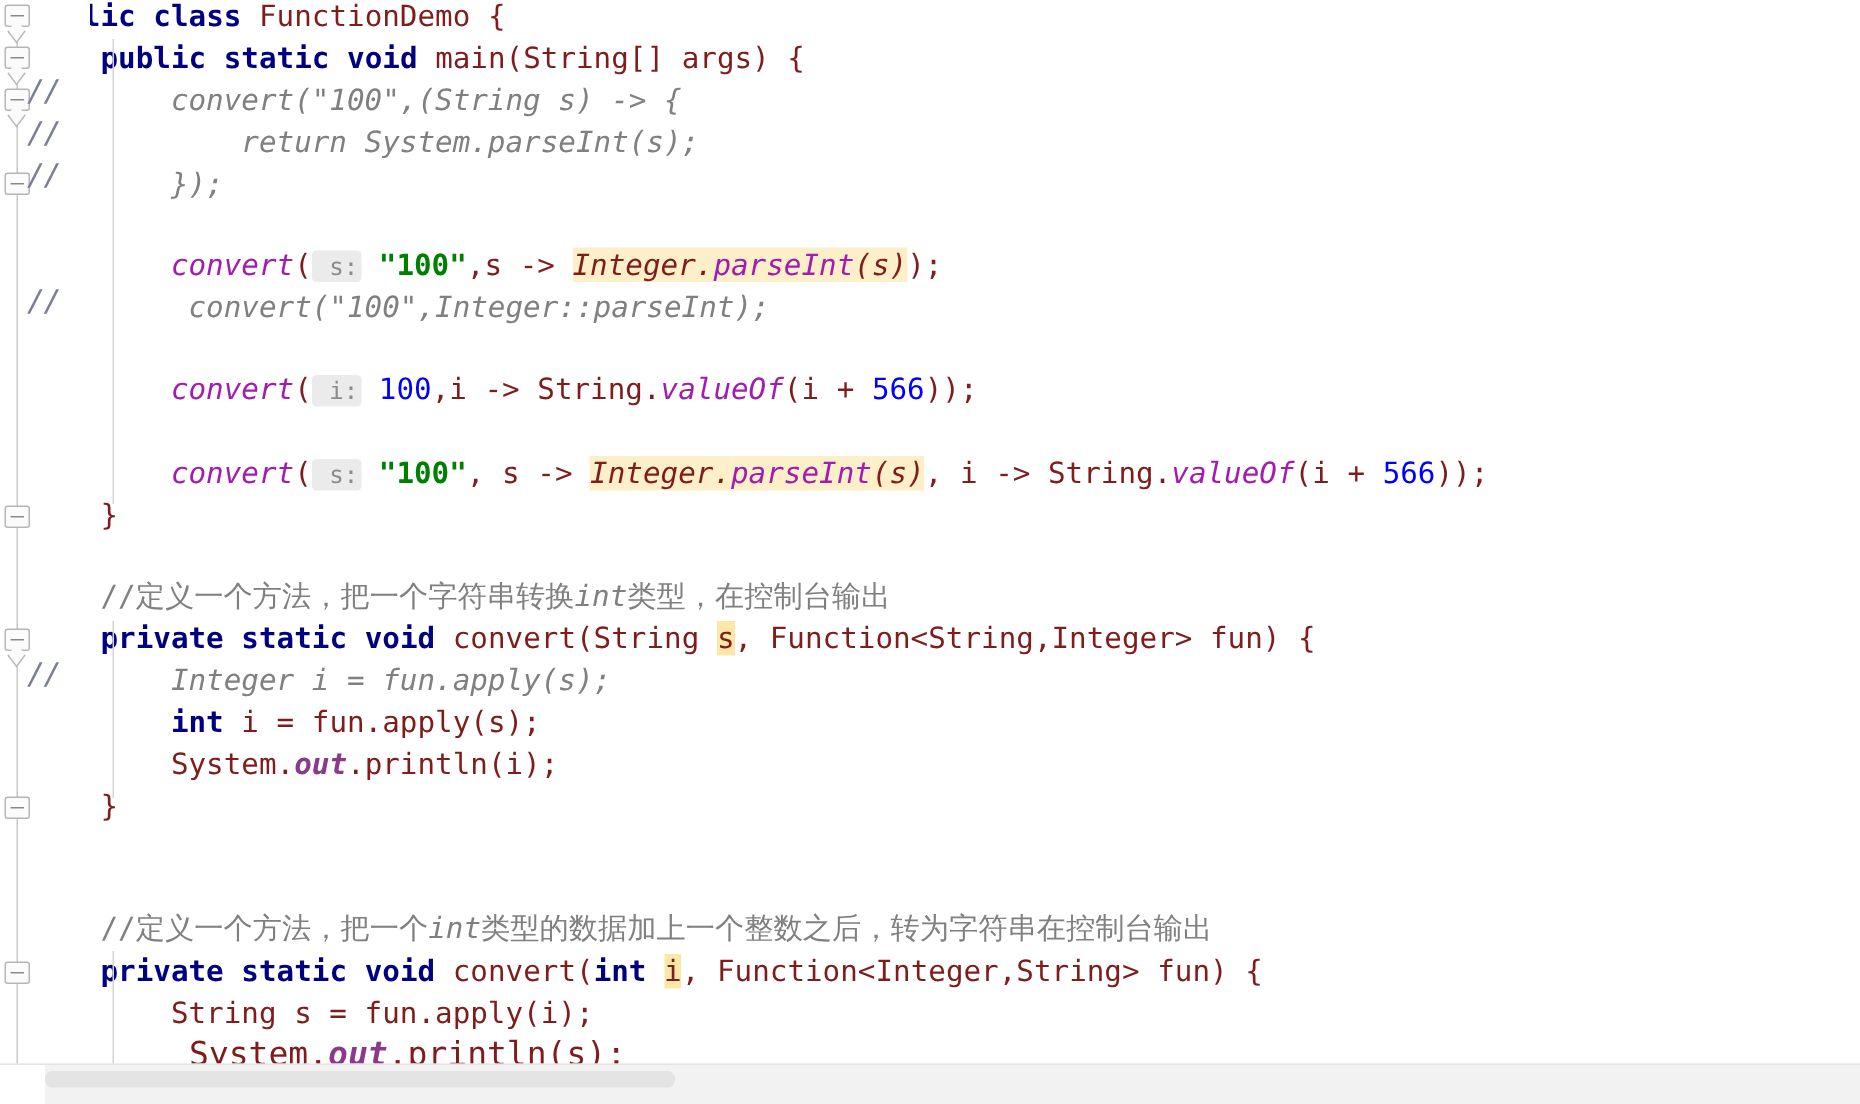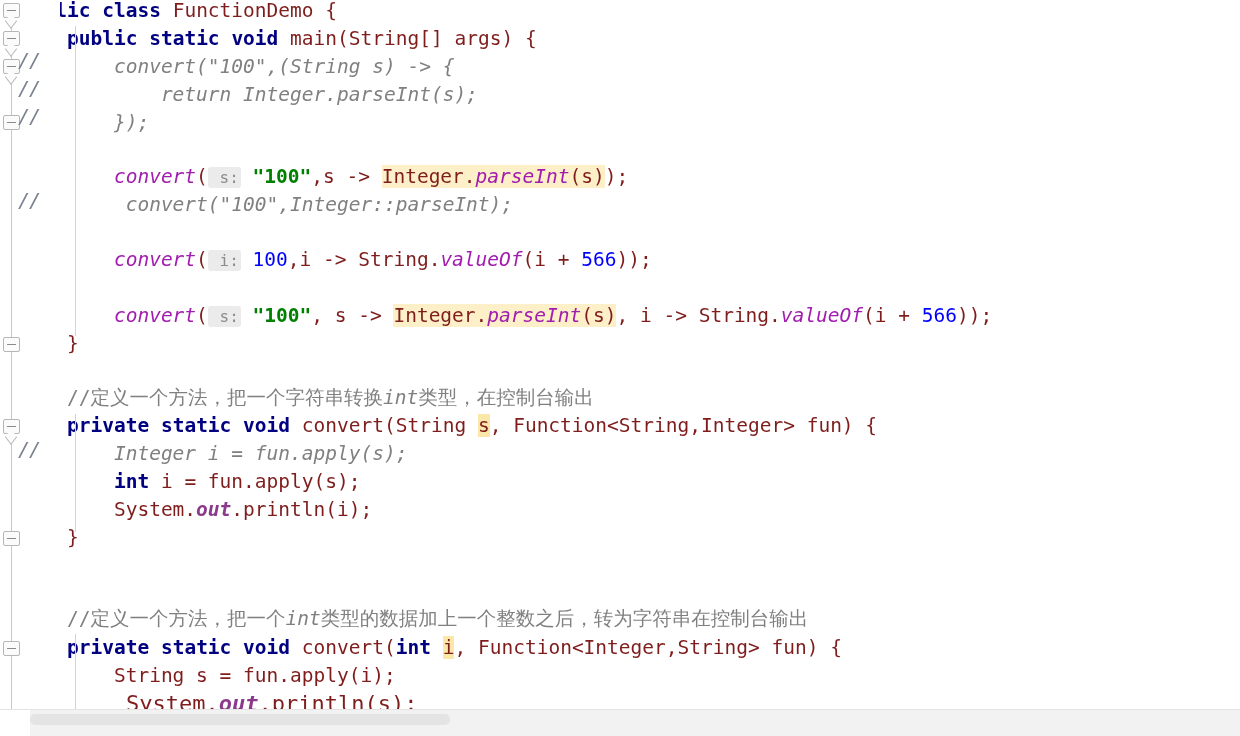--- a/index.html
+++ b/index.html
@@ -141,21 +141,21 @@
   .cmtcn   { color: #808080; }
   .method  { color: #a21caf; font-style: italic; }
   .staticf { color: #8b3a8b; font-weight: bold; font-style: italic; }
   .hint    {
     color: #8c8c8c;
     background: #ebebeb;
     border-radius: 3px;
     font-size: 16px;
     padding: 1px 2px;
   }
-  .hl      { background: #fdf0c8; }
+  .hl      { background: #fdf0c8; font-style: italic; }
   .hlvar   { background: #fbe7a8; }
 
   
   .hscroll-band {
     position: absolute;
     left: 0;
     bottom: 0;
     width: 1240px;
     height: 26px;
     background: #f2f2f2;
@@ -181,21 +181,21 @@
 </style>
 </head>
 <body>
 
 <div id="editor">
 
   <div class="code">
       <div class="line" style="top: -3px; left: 20px; font-size: 19.5px; line-height: 28px;"><span class="kw">public</span><span class="plain"> </span><span class="kw">class</span><span class="plain"> FunctionDemo {</span></div>
       <div class="line" style="top: 25px; left: 20px; font-size: 19.5px; line-height: 28px; text-align: right;"><span class="plain">    </span><span class="kw">public</span><span class="plain"> </span><span class="kw">static</span><span class="plain"> </span><span class="kw">void</span><span class="plain"> main(String[] args) {</span></div>
       <div class="line" style="top: 53px; left: 20px; font-size: 19.5px; line-height: 28px;"><span class="cmt">        convert("100",(String s) -&gt; {</span></div>
-      <div class="line" style="top: 81px; left: 20px; font-size: 19.5px; line-height: 28px;"><span class="cmt">            return Integer.parseInt(s);</span></div>
+      <div class="line" style="top: 81px; left: 20px; font-size: 19.5px; line-height: 28px;"><span class="cmt">            return System.parseInt(s);</span></div>
       <div class="line" style="top: 109px; left: 20px; font-size: 19.5px; line-height: 28px;"><span class="cmt">        });</span></div>
       <div class="line" style="top: 137px; left: 20px; font-size: 19.5px; line-height: 28px;"></div>
       <div class="line" style="top: 163px; left: 20px; font-size: 19.5px; line-height: 28px;"><span class="plain">        </span><span class="method">convert</span><span class="plain">(</span><span class="hint"> s:</span><span class="plain"> </span><span class="str">"100"</span><span class="plain">,s -&gt; </span><span class="plain hl">Integer.</span><span class="method hl">parseInt</span><span class="plain hl">(s)</span><span class="plain">);</span></div>
       <div class="line" style="top: 191px; left: 20px; font-size: 19.5px; line-height: 28px;"><span class="cmt">         convert("100",Integer::parseInt);</span></div>
       <div class="line" style="top: 219px; left: 20px; font-size: 19.5px; line-height: 28px;"></div>
       <div class="line" style="top: 246px; left: 20px; font-size: 19.5px; line-height: 28px;"><span class="plain">        </span><span class="method">convert</span><span class="plain">(</span><span class="hint"> i:</span><span class="plain"> </span><span class="num">100</span><span class="plain">,i -&gt; String.</span><span class="method">valueOf</span><span class="plain">(i + </span><span class="num">566</span><span class="plain">));</span></div>
       <div class="line" style="top: 274px; left: 20px; font-size: 19.5px; line-height: 28px;"></div>
       <div class="line" style="top: 302px; left: 20px; font-size: 19.5px; line-height: 28px;"><span class="plain">        </span><span class="method">convert</span><span class="plain">(</span><span class="hint"> s:</span><span class="plain"> </span><span class="str">"100"</span><span class="plain">, s -&gt; </span><span class="plain hl">Integer.</span><span class="method hl">parseInt</span><span class="plain hl">(s)</span><span class="plain">, i -&gt; String.</span><span class="method">valueOf</span><span class="plain">(i + </span><span class="num">566</span><span class="plain">));</span></div>
       <div class="line" style="top: 330px; left: 20px; font-size: 19.5px; line-height: 28px;"><span class="plain">    }</span></div>
       <div class="line" style="top: 358px; left: 20px; font-size: 19.5px; line-height: 28px;"></div>

